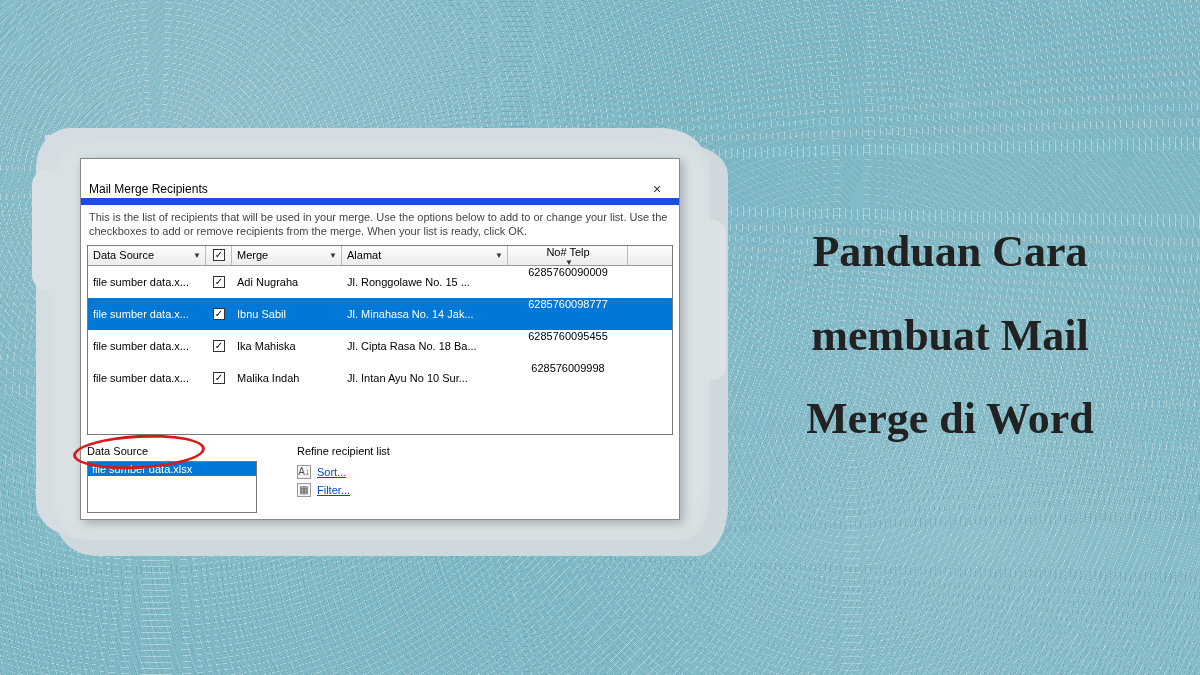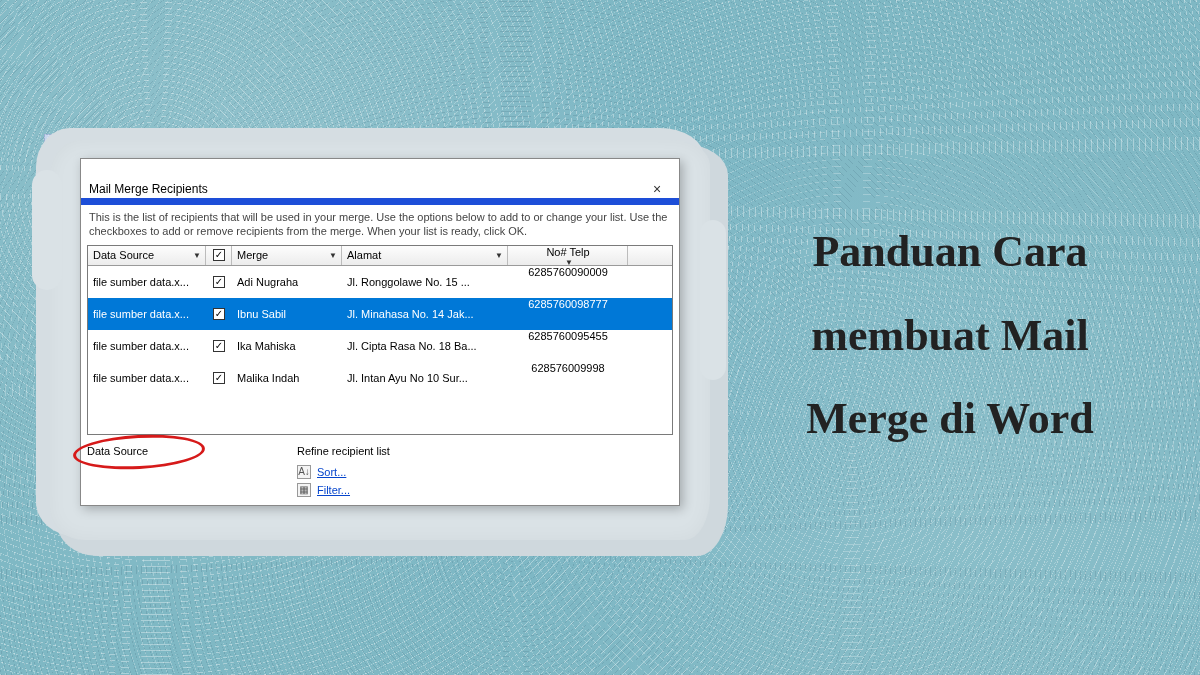--- a/index.html
+++ b/index.html
@@ -292,20 +292,23 @@
             <div class="cell col-alamat">Jl. Intan Ayu No 10 Sur...</div>
             <div class="cell col-telp">628576009998</div>
           </div>
         </div>
     </div>
 
     <div class="lower">
       <div class="ds-panel">
         <div class="red-circle"></div>
         <div class="ds-label">Data Source</div>
+        <div class="ds-list">
+          <div class="ds-item">file sumber data.xlsx</div>
+        </div>
       </div>
       <div class="refine">
         <div class="refine-label">Refine recipient list</div>
         <div class="refine-item">
           <span class="ico">A↓</span>
           <a>Sort...</a>
         </div>
         <div class="refine-item">
           <span class="ico">▦</span>
           <a>Filter...</a>

